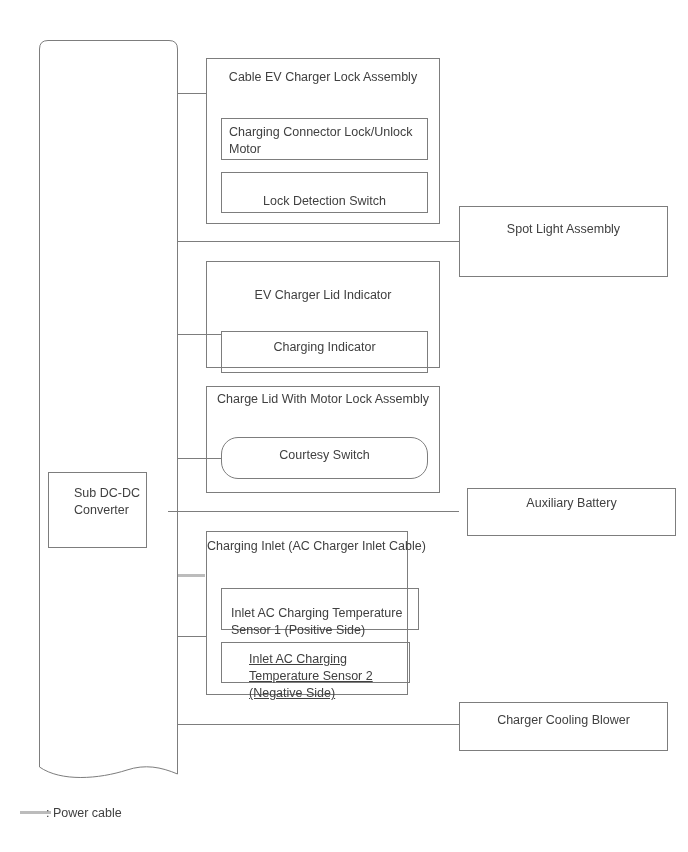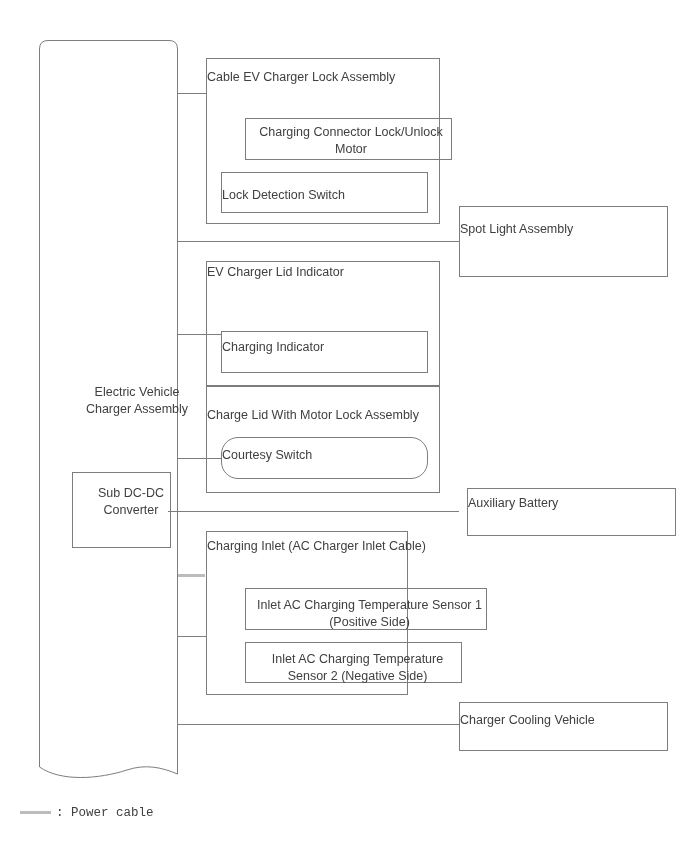--- a/index.html
+++ b/index.html
@@ -6,85 +6,84 @@
   #canvas {
     position:relative; width:688px; height:852px; background:#ffffff;
     font-family:"Liberation Sans","DejaVu Sans",sans-serif;
     color:#404040; font-size:12.5px; line-height:17px;
     overflow:hidden;
   }
   .box {
     position:absolute; box-sizing:border-box;
     border:1px solid #7d7d7d; background:transparent;
   }
-  .ctr   { white-space:nowrap; }
-  .wrapL { text-align:center;margin-left:24px; }
+  .ctr   { text-align:center; white-space:nowrap; }
+  .wrapL { text-align:left; }
   .line {
     position:absolute; height:1px; background:#7d7d7d;
   }
   .powerline {
     position:absolute; height:3px; background:#bcbcbc;
   }
   .label { position:absolute; }
   svg { display:block; }
 
   
   #main-box    { position:absolute; left:39px; top:40px; width:140px; height:744px; }
   #main-label  { left:53px;  top:384px; width:120px; }
   #sub-box     { left:48px;  top:472px; width:99px; height:76px; padding:12px 6px 0 25px; }
 
   
   #grp-a       { left:206px; top:58px;  width:234px; height:166px; padding-top:10px; }
   #box-a1      { left:221px; top:118px; width:207px; height:42px;  padding:5px 2px 0 7px; }
-  #box-a2      { left:221px; top:172px; width:207px; height:41px;  padding-top:14px; }
+  #box-a2      { left:221px; top:172px; width:207px; height:41px;  padding-top:20px; }
 
   
-  #grp-c       { left:206px; top:261px; width:234px; height:125px; padding-top:2px; }
+  #grp-c       { left:206px; top:261px; width:234px; height:107px; padding-top:25px; }
   #box-c1      { left:221px; top:331px; width:207px; height:42px;  padding-top:7px; }
 
   
-  #grp-d       { left:206px; top:386px; width:234px; height:107px; padding-top:20px; }
+  #grp-d       { left:206px; top:386px; width:234px; height:107px; padding-top:4px; }
   #box-d1      { left:221px; top:437px; width:207px; height:42px;  padding-top:9px;border-radius:17px; }
 
   
   #grp-f       { left:206px; top:531px; width:202px; height:164px; padding-top:6px; }
-  #box-f1      { left:221px; top:588px; width:242px; height:42px;  padding:8px 2px 0 9px; }
-  #box-f2      { left:221px; top:642px; width:217px; height:41px;  padding:8px 2px 0 10px; }
+  #box-f1      { left:221px; top:588px; width:198px; height:42px;  padding:16px 2px 0 9px; }
+  #box-f2      { left:221px; top:642px; width:189px; height:41px;  padding:8px 2px 0 27px;text-decoration:underline; }
 
   
   #box-spot    { left:459px; top:206px; width:209px; height:71px; padding-top:14px; }
   #box-aux     { left:459px; top:488px; width:209px; height:48px; padding-top:6px;margin-left:8px; }
   #box-blower  { left:459px; top:702px; width:209px; height:49px; padding-top:9px; }
 
   
   #ln-lock     { left:178px; top:93px;  width:28px; }
   #ln-spot     { left:178px; top:241px; width:281px; }
   #ln-indic    { left:178px; top:334px; width:43px; }
   #ln-courtesy { left:178px; top:458px; width:43px; }
   #ln-aux      { left:168px; top:511px; width:291px; }
   #ln-power    { left:178px; top:574px; width:27px; }
   #ln-inlet    { left:178px; top:636px; width:28px; }
   #ln-blower   { left:178px; top:724px; width:281px; }
 
   
   #legend-swatch { left:20px; top:811px; width:31px; }
-  #legend-label  { left:56px; top:805px; white-space:nowrap;font-family:Liberation Mono, monospace; }
+  #legend-label  { left:46px; top:805px; white-space:nowrap; }
 </style>
 </head>
 <body>
 
 <div id="canvas">
 
   <div id="main-box">
     <svg width="140" height="744" viewBox="0 0 140 744">
       <path d="M 0.5,727 L 0.5,9 Q 0.5,0.5 9,0.5 L 130,0.5 Q 138.5,0.5 138.5,9
                L 138.5,734 C 122,727 106,724 88,730 C 60,739 22,742 0.5,727" fill="none" stroke="#7d7d7d" stroke-width="1"></path>
     </svg>
   </div>
-  <div class="label wrapL" id="main-label">Electric Vehicle Charger Assembly</div>
 
   <div class="box wrapL" id="sub-box">Sub DC-DC Converter</div>
 
   <div class="line" id="ln-lock"></div>
   <div class="line" id="ln-spot"></div>
   <div class="line" id="ln-indic"></div>
   <div class="line" id="ln-courtesy"></div>
   <div class="line" id="ln-aux"></div>
   <div class="powerline" id="ln-power"></div>
   <div class="line" id="ln-inlet"></div>
@@ -99,18 +98,18 @@
 
   <div class="box ctr" id="grp-d">Charge Lid With Motor Lock Assembly</div>
   <div class="box ctr" id="box-d1">Courtesy Switch</div>
 
   <div class="box ctr" id="grp-f">Charging Inlet (AC Charger Inlet Cable)</div>
   <div class="box wrapL" id="box-f1">Inlet AC Charging Temperature Sensor 1 (Positive Side)</div>
   <div class="box wrapL" id="box-f2">Inlet AC Charging Temperature Sensor 2 (Negative Side)</div>
 
   <div class="box ctr" id="box-spot">Spot Light Assembly</div>
   <div class="box ctr" id="box-aux">Auxiliary Battery</div>
-  <div class="box ctr" id="box-blower">Charger Cooling Vehicle</div>
+  <div class="box ctr" id="box-blower">Charger Cooling Blower</div>
 
   <div class="powerline" id="legend-swatch"></div>
   <div class="label" id="legend-label">: Power cable</div>
 
 </div>
 
 </body></html>

